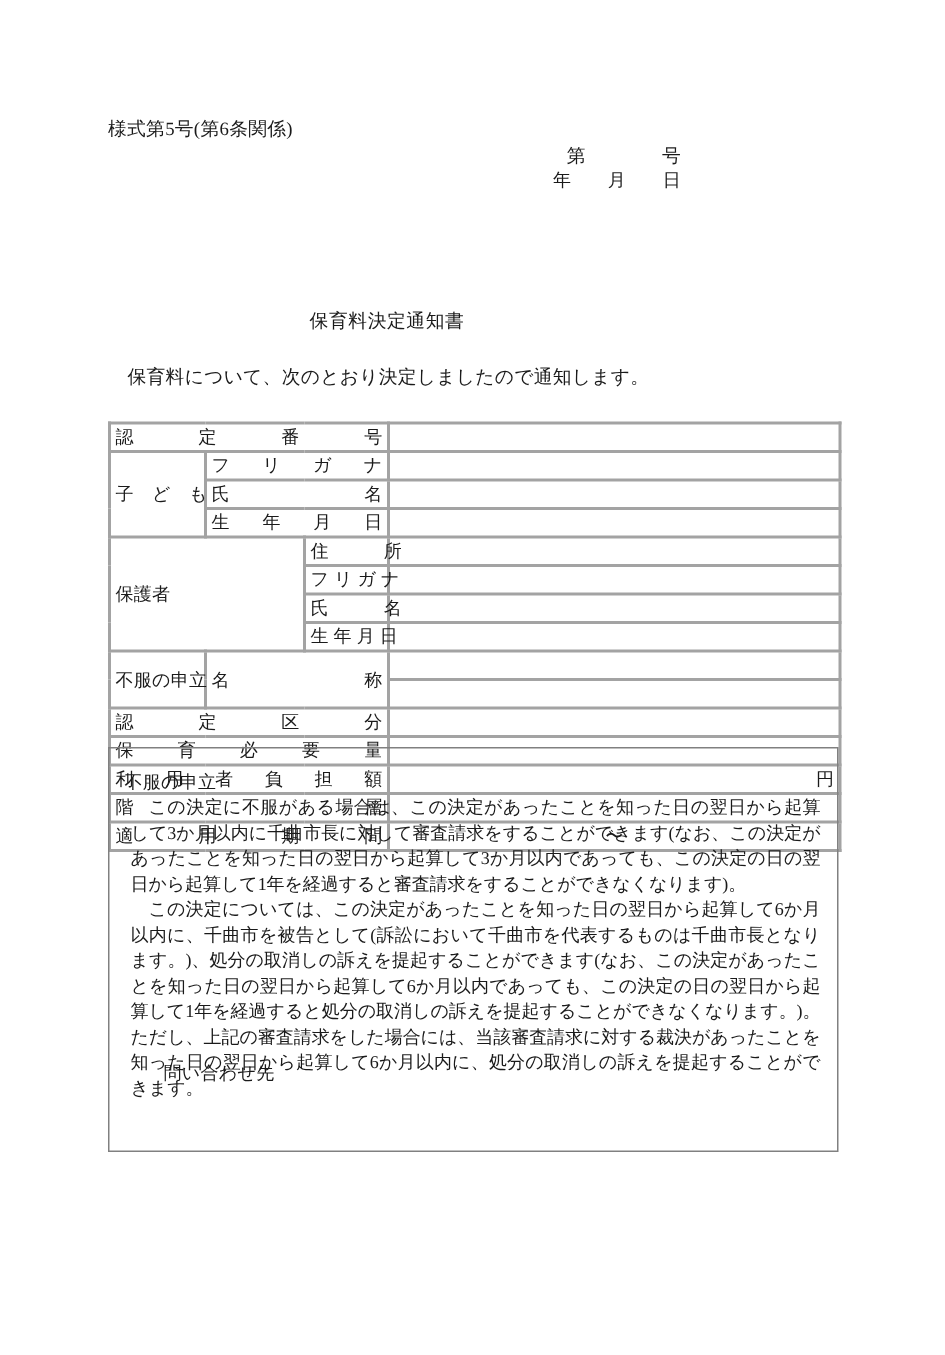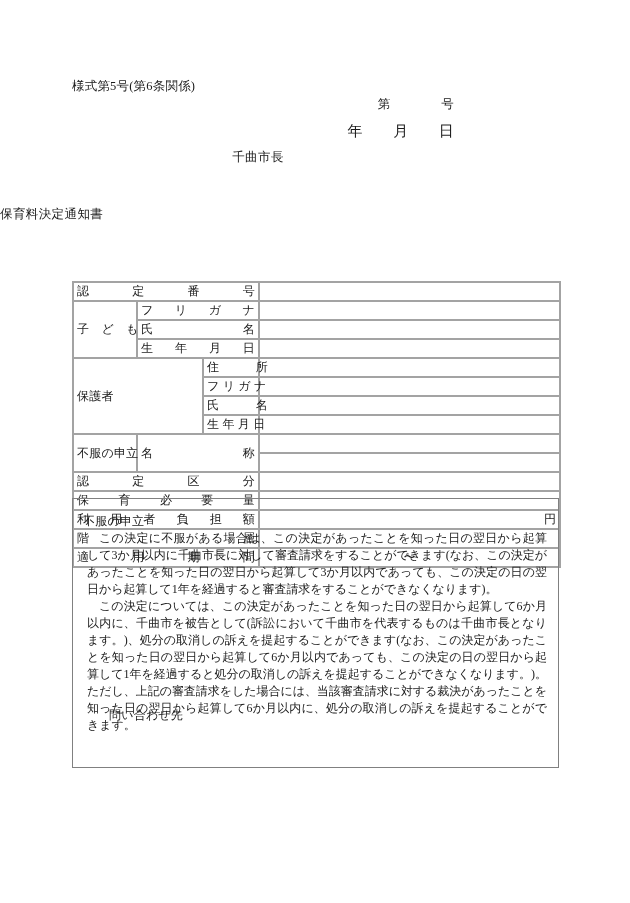--- a/index.html
+++ b/index.html
@@ -35,39 +35,40 @@
     position: absolute;
     right: 62px;
     top: 96px;
     font-size: 12.5px;
     white-space: pre;
     letter-spacing: 0.2px;
   }
   .doc-date {
     position: absolute;
     right: 62px;
-    top: 122px;
-    font-size: 15px;
+    top: 112px;
+    font-size: 12px;
     white-space: pre;
     letter-spacing: 0.2px;
   }
   .issuer {
     position: absolute;
     left: 0;
     right: 0;
     top: 149px;
     text-align: center;
     font-size: 12.5px;
     letter-spacing: 0.4px;
   }
   .doc-title {
     position: absolute;
     left: 0;
     right: 0;
     top: 206px;
+    text-align: center;
     font-size: 12.5px;
     letter-spacing: 0.4px;
   }
   .intro {
     position: absolute;
     left: 85px;
     top: 243px;
     font-size: 12.5px;
     letter-spacing: 0.2px;
   }
@@ -152,22 +153,22 @@
   }
 </style>
 </head>
 <body>
 
 <div class="page">
 
   <div class="form-no">様式第5号(第6条関係)</div>
   <div class="doc-number">第　　　　号</div>
   <div class="doc-date">年　　月　　日</div>
-  <div class="issuer">千曲市長</div>
   <div class="doc-title">保育料決定通知書</div>
+  <div class="intro">保育料について、次のとおり決定しましたので通知します。</div>
 
   <table class="form-table">
     <colgroup>
       <col style="width:64px">
       <col style="width:66px">
       <col style="width:56px">
       <col style="width:301px">
     </colgroup>
     <tbody>
       <tr>

